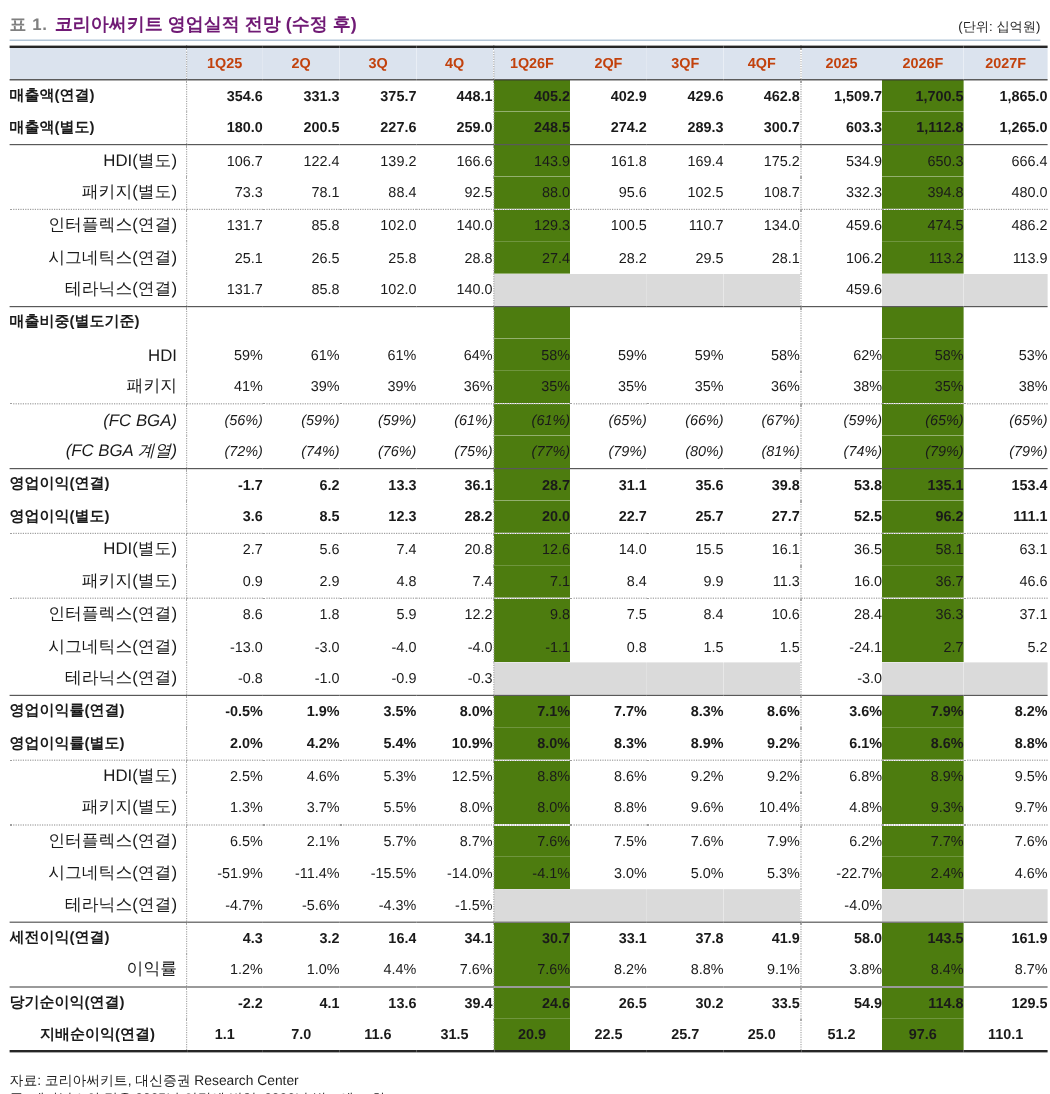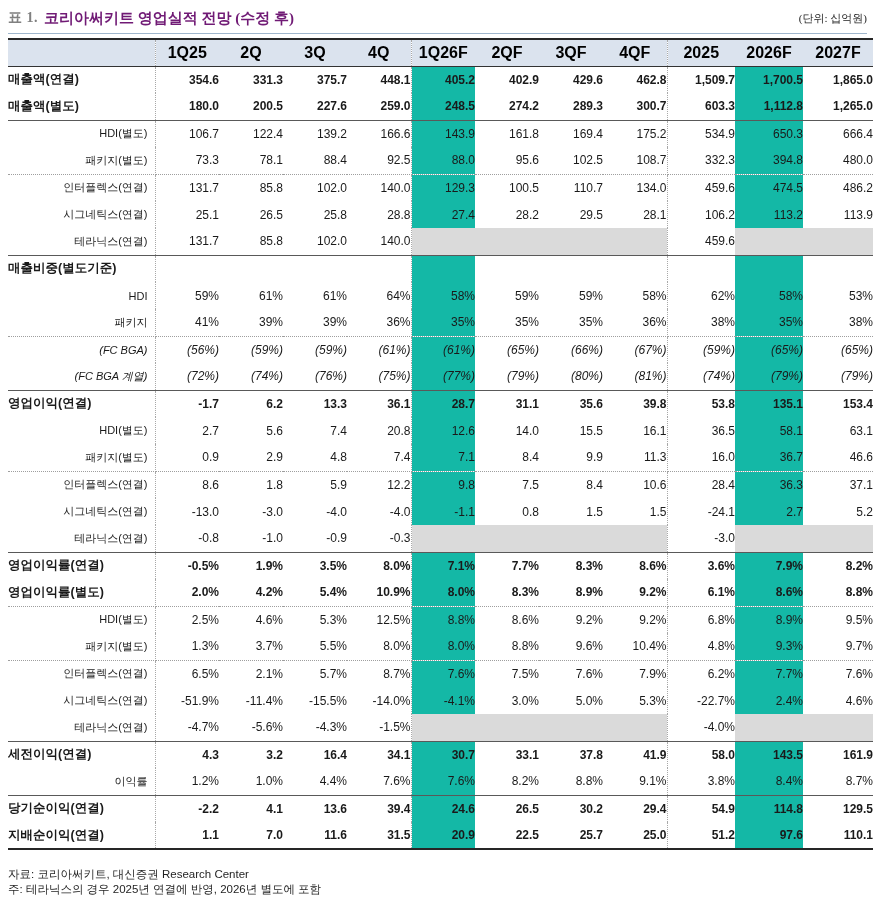--- a/index.html
+++ b/index.html
@@ -3,50 +3,50 @@
 <meta charset="utf-8">
 <style>
   * { margin:0; padding:0; box-sizing:border-box; }
   html,body { background:#ffffff; }
   body {
     width:875px; height:912px;
     font-family:"Liberation Sans","DejaVu Sans",sans-serif;
     color:#1a1a1a; position:relative; overflow:hidden;
   }
   .page { padding:6px 8px 0 8px; }
-  .title-row { display:flex; align-items:center; height:24px;font-family:Liberation Serif, serif; }
+  .title-row { display:flex; align-items:flex-end; height:24px; }
   .title-prefix { font-weight:bold; font-size:14px; color:#808080; margin-right:6px; letter-spacing:0.5px; }
   .title-text { font-weight:bold; font-size:15px; color:#701a75; }
   .unit-label { margin-left:auto; font-size:11px; color:#222; }
   .title-rule { border:none; border-top:1px solid #9FB6CC; margin:3px 0 4px 0; }
 
   table.fc {
     width:865px; table-layout:fixed; border-collapse:collapse;
     border-top:2px solid #262626; border-bottom:2px solid #262626;
     font-size:12px;
   }
   table.fc th, table.fc td {
     height:27px; padding:0; vertical-align:middle;
     white-space:nowrap; overflow:hidden;
   }
   table.fc thead th {
     background:#DBE3EE; font-weight:bold; text-align:center;
-    border-bottom:1px solid #333333; font-size:16px; color:#000000;
+    border-bottom:1px solid #333333; font-size:12px; color:#c2410c;
   }
   td.num { text-align:right; padding-right:8px; }
   td.lbl { text-align:left; padding-left:3px; font-weight:bold; font-size:12.5px; }
-  td.lbl.sub { text-align:right; padding-right:7px; font-weight:normal; font-size:11px; }
+  td.lbl.sub { text-align:right; padding-right:7px; font-weight:normal; font-size:14px; }
   .vsep { border-right:1px dotted #a8a8a8; }
-  td.hl { background:#14b8a6; }
+  td.hl { background:#4d7c0f; }
   td.gray { background:#DADADA; }
   td.bd { font-weight:bold; }
   td.it, .it { font-style:italic; }
   tr.b-solid > td { border-bottom:1px solid #595959; }
   tr.b-dotted > td { border-bottom:1px dotted #9e9e9e; }
-  tr.b-heavy > td { border-bottom:2px solid #262626; }
+  tr.b-heavy > td { border-bottom:2px solid #262626;text-align:center; }
 
   .footer { width:865px; padding-top:17px; font-size:11.5px; color:#1f1f1f; line-height:15px; }
 </style>
 </head>
 <body>
 
 <div class="page">
   <div class="title-row">
     <span class="title-prefix">표 1.</span>
     <span class="title-text">코리아써키트 영업실적 전망 (수정 후)</span>
@@ -261,20 +261,34 @@
           <td class="num bd">13.3</td>
           <td class="num vsep bd">36.1</td>
           <td class="num hl bd">28.7</td>
           <td class="num bd">31.1</td>
           <td class="num bd">35.6</td>
           <td class="num vsep bd">39.8</td>
           <td class="num bd">53.8</td>
           <td class="num hl bd">135.1</td>
           <td class="num bd">153.4</td>
         </tr>
+        <tr class="b-dotted">
+          <td class="lbl vsep">영업이익(별도)</td>
+          <td class="num bd">3.6</td>
+          <td class="num bd">8.5</td>
+          <td class="num bd">12.3</td>
+          <td class="num vsep bd">28.2</td>
+          <td class="num hl bd">20.0</td>
+          <td class="num bd">22.7</td>
+          <td class="num bd">25.7</td>
+          <td class="num vsep bd">27.7</td>
+          <td class="num bd">52.5</td>
+          <td class="num hl bd">96.2</td>
+          <td class="num bd">111.1</td>
+        </tr>
         <tr>
           <td class="lbl vsep sub">HDI(별도)</td>
           <td class="num">2.7</td>
           <td class="num">5.6</td>
           <td class="num">7.4</td>
           <td class="num vsep">20.8</td>
           <td class="num hl">12.6</td>
           <td class="num">14.0</td>
           <td class="num">15.5</td>
           <td class="num vsep">16.1</td>
@@ -466,21 +480,21 @@
         </tr>
         <tr>
           <td class="lbl vsep">당기순이익(연결)</td>
           <td class="num bd">-2.2</td>
           <td class="num bd">4.1</td>
           <td class="num bd">13.6</td>
           <td class="num vsep bd">39.4</td>
           <td class="num hl bd">24.6</td>
           <td class="num bd">26.5</td>
           <td class="num bd">30.2</td>
-          <td class="num vsep bd">29.4</td>
+          <td class="num vsep bd">33.5</td>
           <td class="num bd">54.9</td>
           <td class="num hl bd">114.8</td>
           <td class="num bd">129.5</td>
         </tr>
         <tr class="b-heavy">
           <td class="lbl vsep">지배순이익(연결)</td>
           <td class="num bd">1.1</td>
           <td class="num bd">7.0</td>
           <td class="num bd">11.6</td>
           <td class="num vsep bd">31.5</td>

